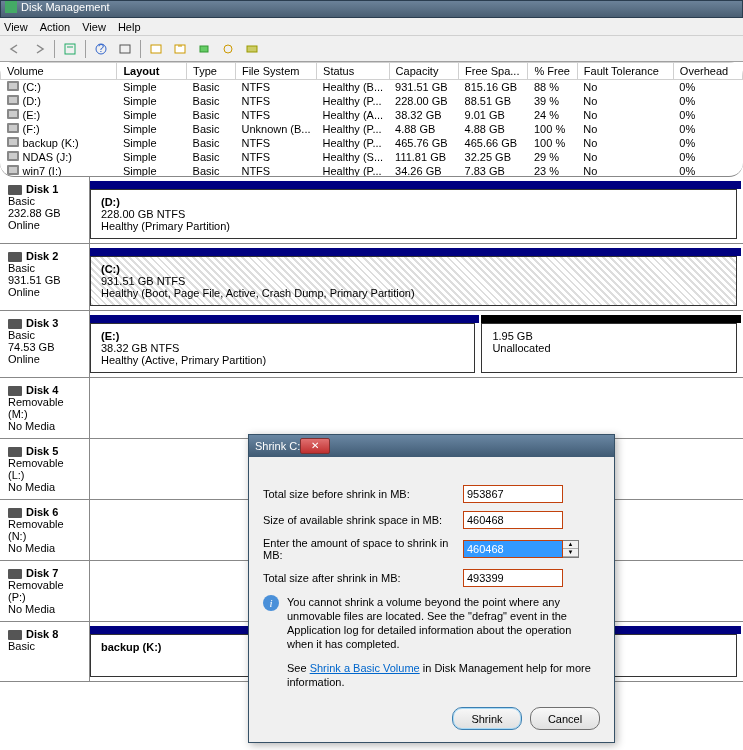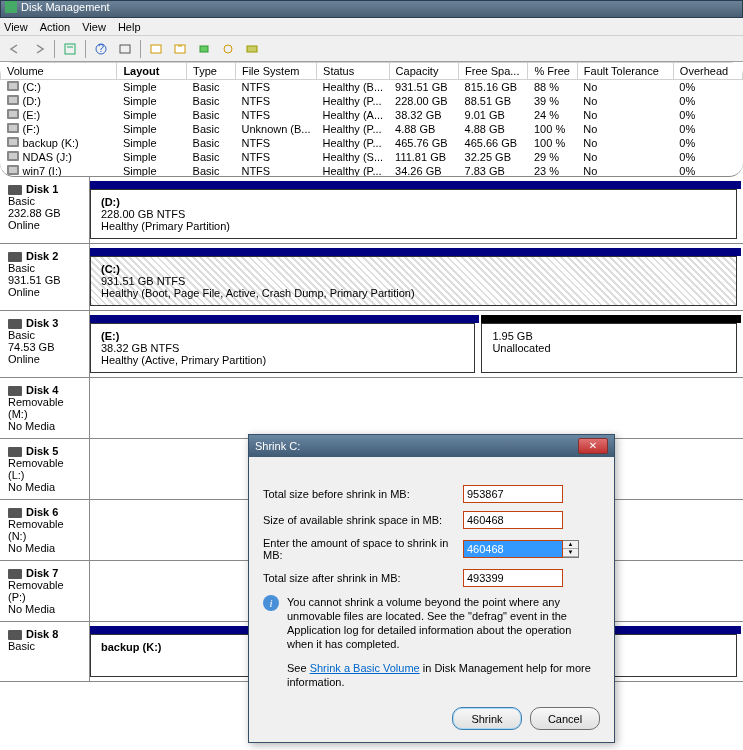--- a/index.html
+++ b/index.html
@@ -24,21 +24,21 @@
 .disk-area { flex: 1; padding: 4px 0 4px 0; display: flex; flex-direction: column; }
 .stripe { height: 8px; }
 .stripe.blue { background: #000080; }
 .stripe.black { background: #000; }
 .part-box { border: 1px solid #333; flex:1; padding: 6px 10px; margin-right:4px; }
 .part-row { display:flex; flex:1; }
 .hatch { background: repeating-linear-gradient(45deg,#ddd,#ddd 2px,#fff 2px,#fff 5px); }
 .disk-icon { display:inline-block; width:14px; height:10px; background:#555; margin-right:4px; border-radius:1px; vertical-align:middle; }
 
 .dialog { position: absolute; left: 248px; top: 434px; width: 367px; background: #f0f0f0; border: 1px solid #365167; box-shadow: 2px 2px 8px rgba(0,0,0,0.3); }
-.dlg-title { background: linear-gradient(#6a87a3,#3f5a73); color: #fff; height: 22px; display:flex; align-items:center; padding: 0 6px; justify-content: space-between; }
+.dlg-title { background: linear-gradient(#6a87a3,#3f5a73); color: #fff; height: 22px; display:flex; align-items:center; padding: 0 6px; justify-content: flex-start; }
 .dlg-close { width: 30px; height: 16px; background: linear-gradient(#e07070,#c03030); border:1px solid #803030; border-radius:2px; color:#fff; text-align:center; line-height:13px; font-size:10px; }
 .dlg-body { padding: 28px 14px 10px 14px; }
 .dlg-row { display:flex; align-items:center; margin-bottom: 8px; }
 .dlg-row label { width: 200px; }
 .dlg-input { width: 100px; border:1px solid #c2410c; padding:1px 3px; height:18px; background:#fff; font-size:11px; }
 .dlg-input.sel { background:#3399ff; color:#fff; }
 .spinner { width:16px; height:18px; border:1px solid #7a7a7a; border-left:none; background:#f0f0f0; display:flex; flex-direction:column; }
 .spinner div { flex:1; font-size:6px; text-align:center; line-height:7px; border-bottom:1px solid #aaa; }
 .dlg-info { display:flex; gap:8px; margin-top:4px; font-size:11px; line-height:14px; }
 .info-icon { width:16px; height:16px; border-radius:50%; background:#4a90d9; color:#fff; text-align:center; line-height:16px; font-style:italic; font-family:Georgia; flex-shrink:0; }

